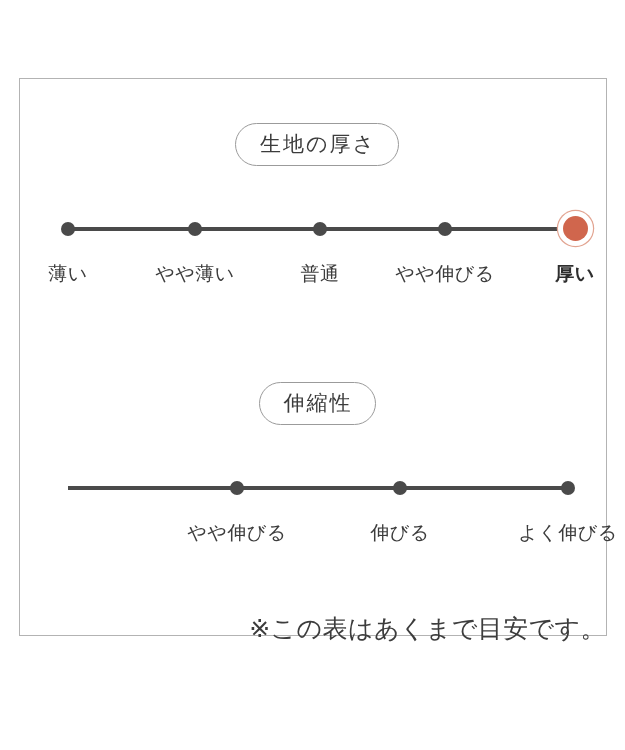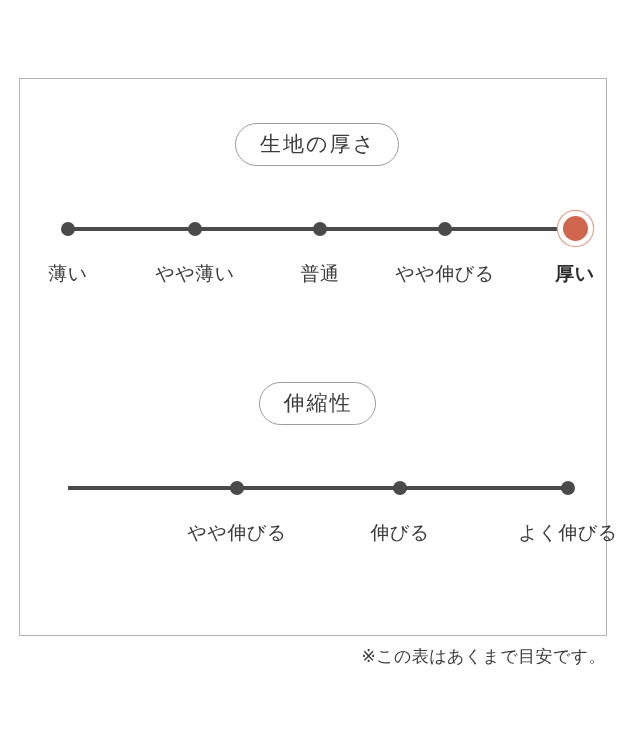--- a/index.html
+++ b/index.html
@@ -115,22 +115,22 @@
   }
   .point.is-selected .point-label {
     font-weight: bold;
     color: #2e2e2e;
   }
 
   
   .footnote {
     position: absolute;
     right: 19px;
-    top: 648px;
-    font-size: 17px;
+    top: 616px;
+    font-size: 25px;
     color: #3c3c3c;
     letter-spacing: 0.4px;
     line-height: 1;
     white-space: nowrap;
   }
 </style>
 </head>
 <body>
 
 <div class="spec-frame">

